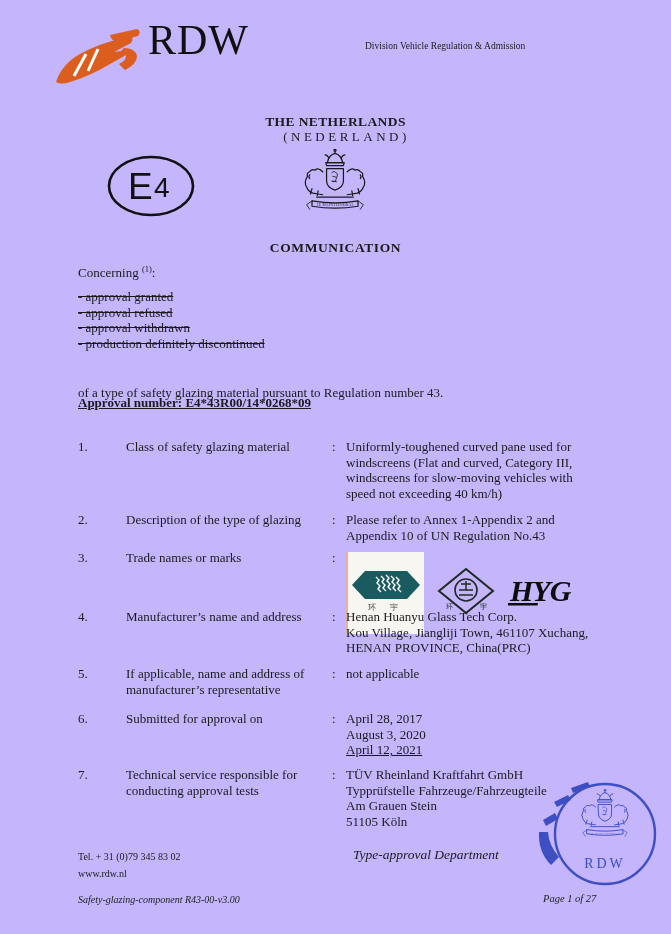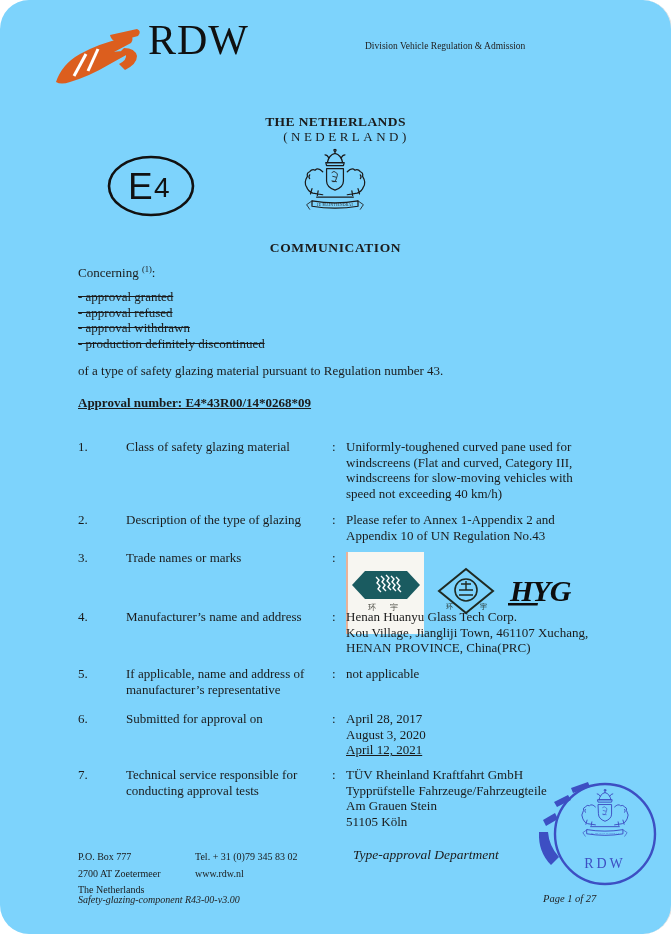--- a/index.html
+++ b/index.html
@@ -1,20 +1,19 @@
 <!DOCTYPE html>
 <html><head>
 <meta charset="utf-8">
 <style>
   html,body{margin:0;padding:0;background:#ffffff;}
   .page{
-    position:relative;width:671px;height:934px;background:#7dd3fc;
+    position:relative;width:671px;height:934px;background:#c4b5fd;
     font-family:"Liberation Serif",serif;color:#1b1b1b;overflow:hidden;
     border-right:1px solid #e3e3e3;
-    border-radius:29px;
   }
   .abs{position:absolute;}
   .centered{left:0;width:100%;text-align:center;}
   .wordmark{font-size:42px;letter-spacing:1px;color:#101010;}
   .division{font-size:9.5px;color:#222;}
   .country{font-weight:bold;font-size:13.5px;letter-spacing:.4px;}
   .country-sub{font-size:13px;letter-spacing:3.5px;margin-left:11px;}
   .communication{font-weight:bold;font-size:13.5px;letter-spacing:.6px;}
   .bodytext{font-size:13px;line-height:15.5px;}
   sup.fnm{font-size:8.5px;vertical-align:super;line-height:0;}
@@ -98,21 +97,21 @@
     <sup class="fnm">(1)</sup><span>:</span>
   </div>
 
   <div class="abs bodytext" style="left:78px;top:289px;line-height:15px">
       <div class="vline strike">- approval granted</div>
       <div class="vline strike">- approval refused</div>
       <div class="vline strike">- approval withdrawn</div>
       <div class="vline strike">- production definitely discontinued</div>
     </div>
 
-  <div class="abs bodytext" style="left:78px;top:363px">of a type of safety glazing material pursuant to Regulation number 43.</div>
+  <div class="abs bodytext" style="left:78px;top:385px">of a type of safety glazing material pursuant to Regulation number 43.</div>
 
   <div class="abs bodytext bold" style="left:78px;top:395px">Approval number: E4*43R00/14*0268*09</div>
 
   <div class="row" style="top:439px">
     <div>1.</div>
     <div>Class of safety glazing material</div>
     <div>:</div>
     <div>
         <div class="vline">Uniformly-toughened curved pane used for</div>
         <div class="vline">windscreens (Flat and curved, Category III,</div>
@@ -221,25 +220,20 @@
       <path d="M8,44 l12,-7 3,6 -12,7 z"></path>
       <path d="M4,56 q-1,20 12,33 l8,-8 q-10,-11 -11,-25 z"></path>
     </g>
     <circle cx="70" cy="58" r="50" fill="none" stroke="currentColor" stroke-width="2.4"></circle>
     <use href="#coa" x="34" y="13" width="72" height="55"></use>
     <text x="70" y="92" text-anchor="middle" font-size="14" letter-spacing="3" fill="currentColor">RDW</text>
   </svg>
 
   <div class="abs footer-cols" style="left:78px;top:849px;width:330px">
     <div>
-        <div class="vline">P.O. Box 777</div>
-        <div class="vline">2700 AT Zoetermeer</div>
-        <div class="vline">The Netherlands</div>
-      </div>
-    <div>
         <div class="vline">Tel. + 31 (0)79 345 83 02</div>
         <div class="vline">www.rdw.nl</div>
       </div>
   </div>
 
   <div class="abs dept" style="left:353px;top:847px">Type-approval Department</div>
 
   <div class="abs docref" style="left:78px;top:894px">Safety-glazing-component R43-00-v3.00</div>
 
   <div class="abs pageno" style="left:543px;top:893px">Page 1 of 27</div>

